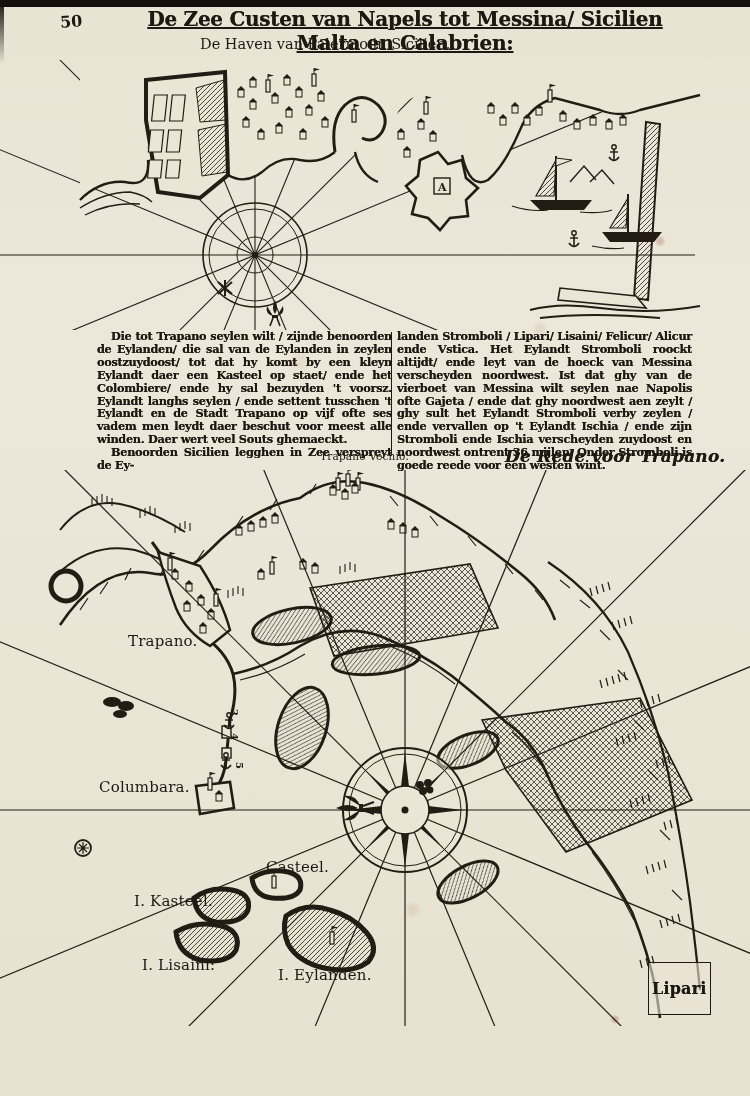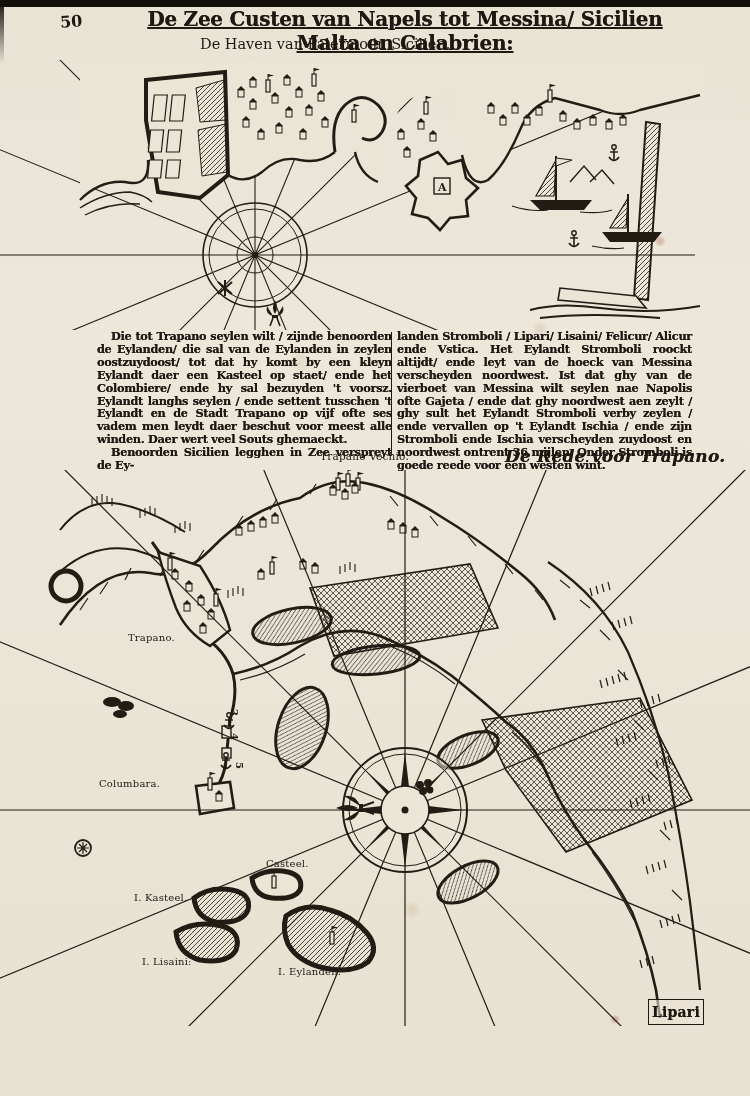--- a/index.html
+++ b/index.html
@@ -21,30 +21,30 @@
   #edge-top{left:0;top:0;width:750px;height:7px;background:#14110d;}
   #edge-left{left:0;top:0;width:4px;height:64px;background:linear-gradient(180deg,#14110d,rgba(20,17,13,0));}
   #page-number{left:60px;top:12px;font-size:16px;font-weight:bold;transform:rotate(-4deg);}
   #main-title{left:120px;top:7px;width:570px;text-align:center;font-size:20px;text-decoration:underline;}
   #sub-title{left:200px;top:36px;width:350px;text-align:left;font-size:14.5px;}
   svg{position:absolute;display:block;}
   .col{position:absolute;width:295px;font-size:11.3px;line-height:12.9px;text-align:justify;}
   .col p{margin:0;}
   .col p.indent{text-indent:14px;}
   #col-divider{left:391px;top:332px;width:1px;height:122px;background:#1d1812;}
-  .map-label{position:absolute;font-size:10px;letter-spacing:.2px;white-space:nowrap;}
+  .map-label{position:absolute;font-size:15px;letter-spacing:.2px;white-space:nowrap;}
   #label-trapano-vechio{left:320px;top:450px;font-size:10.5px;}
   #label-rede{left:505px;top:446px;font-size:17px;font-style:italic;}
   #label-trapano{left:128px;top:632px;}
   #label-columbara{left:99px;top:778px;}
   #label-casteel{left:266px;top:858px;}
   #label-leverso{left:134px;top:892px;}
   #label-maritimo{left:142px;top:956px;}
   #label-favagnano{left:278px;top:966px;}
-  #label-lipari{left:648px;top:999px;font-size:14px;border:1.5px solid #1d1812;padding:4px 3px;background:rgba(235,229,214,.6);}
+  #label-lipari{left:648px;top:962px;font-size:16px;border:1.5px solid #1d1812;padding:16px 3px;background:rgba(235,229,214,.6);}
   .sounding{position:absolute;font-size:10px;font-weight:bold;transform:rotate(90deg);}
   #snd-3{left:231px;top:707px;}
   #snd-4{left:231px;top:731px;}
   #snd-5{left:236px;top:760px;}
   .ink{stroke:#221c14;fill:none;}
 </style>
 </head>
 <body>
 
 <div id="page">

